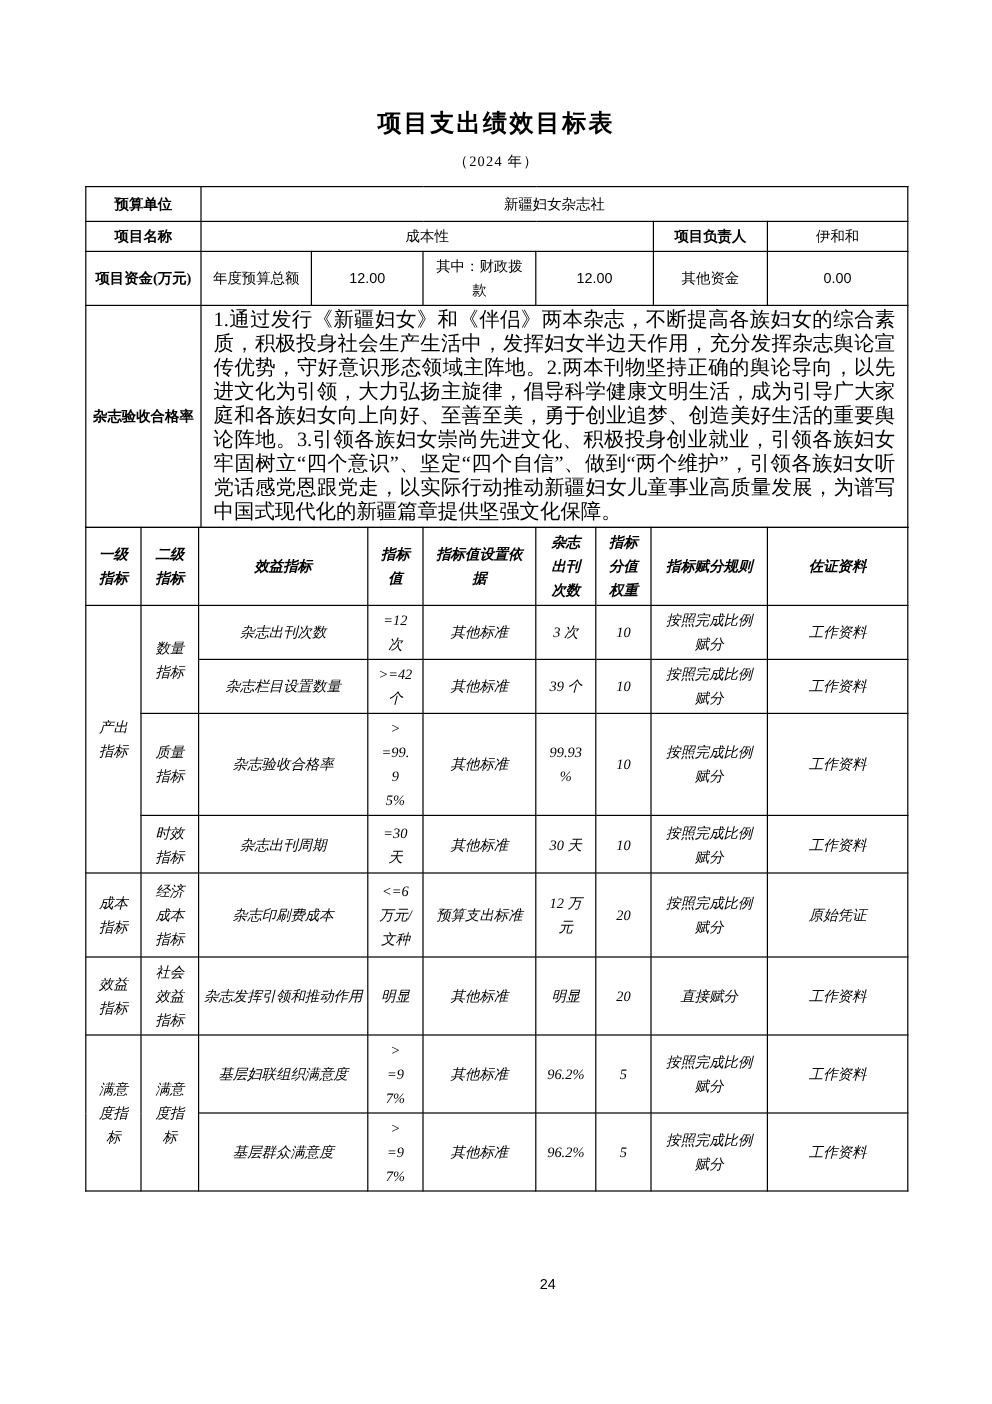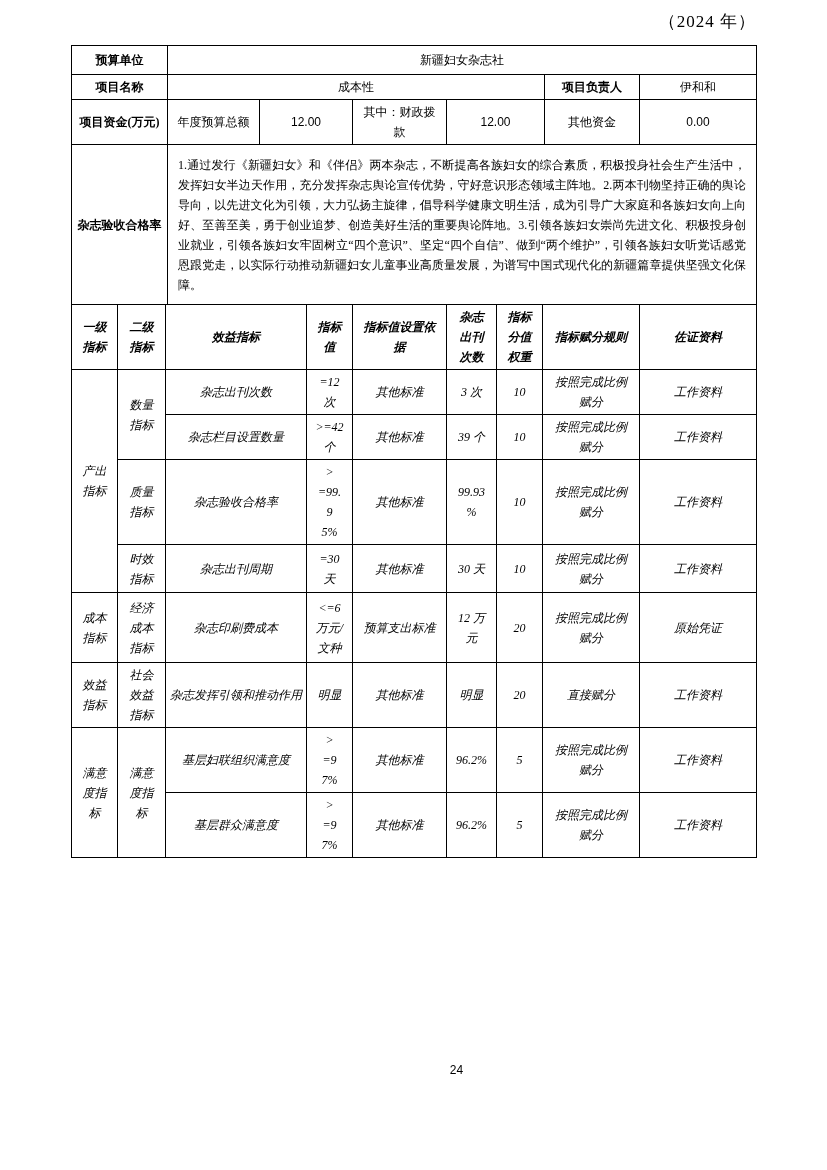--- a/index.html
+++ b/index.html
@@ -7,48 +7,49 @@
     width:827px;height:1170px;background:#ffffff;color:#000;
     font-family:"Liberation Serif","DejaVu Serif",serif;
     position:relative;overflow:hidden;
   }
   .content{position:absolute;left:71px;top:0;width:685px;}
   .doc-title{
     margin:0;padding-top:90px;text-align:center;
     font-size:20px;font-weight:bold;letter-spacing:2px;line-height:26px;
   }
   .doc-subtitle{
-    margin:0;padding-top:10px;text-align:right;
-    font-size:17px;letter-spacing:1px;
+    margin:0;padding-top:10px;text-align:center;
+    font-size:12px;letter-spacing:1px;
   }
   table{border-collapse:collapse;table-layout:fixed;width:685px;}
   .tbl1{margin-top:12px;}
   .tbl2{margin-top:-1px;font-style:italic;}
   td{
     border:1px solid #000;text-align:center;vertical-align:middle;
     font-size:12px;line-height:20px;padding:2px 4px;
     word-break:break-all;overflow:hidden;
   }
   .b{font-weight:bold;}
   .narrow{padding:2px 8px;}
   .goal-text{
-    text-align:justify;font-size:12px;line-height:20px;padding:2px 10px;
+    text-align:justify;font-size:17px;line-height:20px;padding:2px 10px;
   }
   .preline{white-space:pre-line;}
   .num{font-family:"Liberation Sans","DejaVu Sans",sans-serif;}
   .footer{
     position:absolute;left:0;top:1063px;width:827px;text-align:center;
     font-size:12px;font-family:"Liberation Sans","DejaVu Sans",sans-serif;margin-left:43px;
   }
 </style>
 </head>
 <body>
 
 <div class="content">
 
+  <h1 class="doc-title">项目支出绩效目标表</h1>
   <div class="doc-subtitle">（2024 年）</div>
 
   <table class="tbl1">
     <colgroup>
       <col style="width:96px">
         <col style="width:92px">
         <col style="width:93px">
       <col style="width:94px">
         <col style="width:98px">
         <col style="width:95px">

